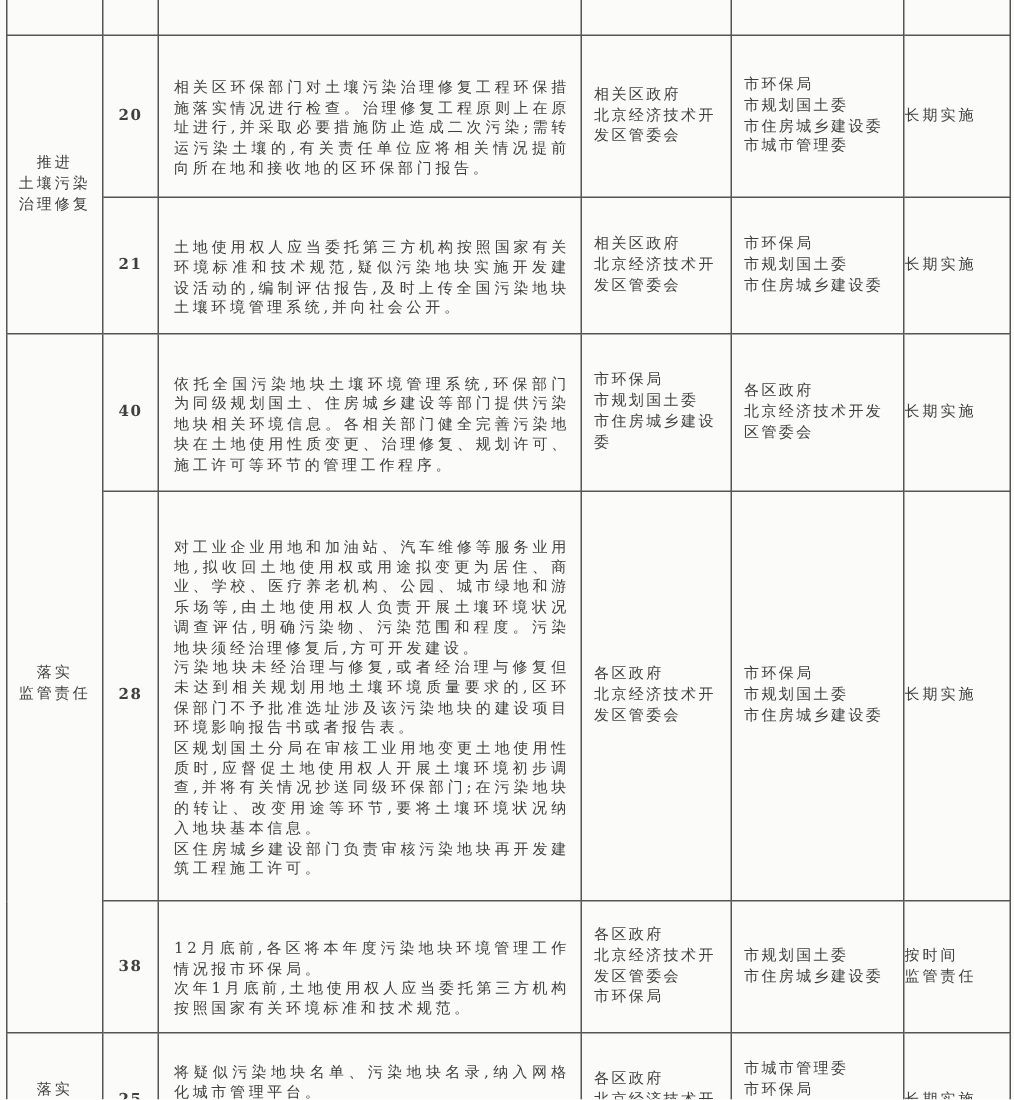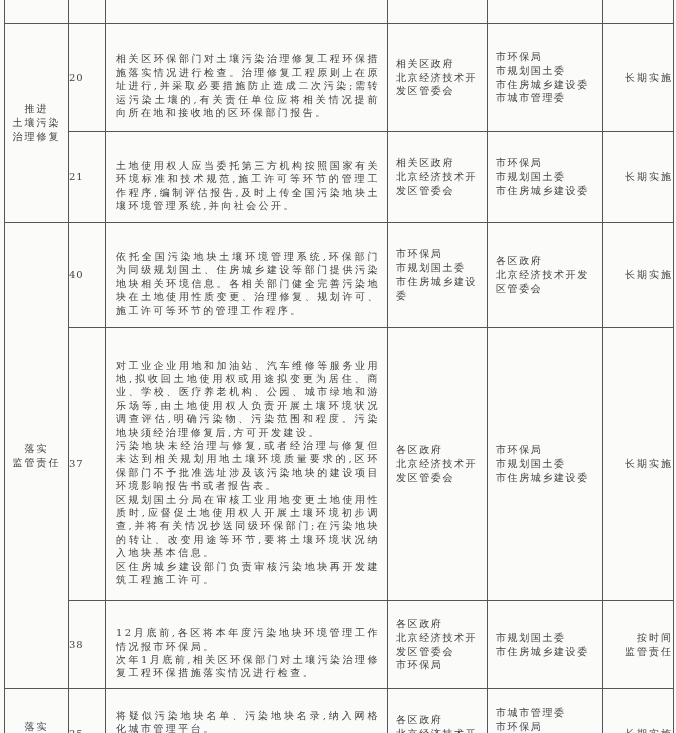--- a/index.html
+++ b/index.html
@@ -22,33 +22,33 @@
     padding:0;
   }
   tr.rt{height:5px}
   tr.r20{height:108px}
   tr.r21{height:91px}
   tr.r22{height:105px}
   tr.r23{height:273px}
   tr.r24{height:88px}
   tr.r25{height:57px}
   .c-cat{text-align:center;letter-spacing:2px;line-height:14px;}
-  .c-num{letter-spacing:1px;}
+  .c-num{text-align:center;letter-spacing:1px;font-weight:bold;}
   .c-measure{
     text-align:justify;
     padding:20px 7px 3px 10px;
     letter-spacing:2.45px;
   }
   .c-list{
     text-align:left;
     padding:2px 2px 2px 8px;
     letter-spacing:1.6px;
     line-height:13.8px;
   }
-  .c-sched{text-align:right;letter-spacing:2px;line-height:14px;}
+  .c-sched{text-align:left;letter-spacing:2px;line-height:14px;}
 </style>
 </head>
 <body>
 
 <div class="page">
   <table class="doc-table">
     <colgroup>
       <col style="width:64px">
         <col style="width:37px">
         <col style="width:282px">
@@ -76,21 +76,21 @@
 北京经济技术开发区管委会</td>
         <td class="c-list">市环保局
 市规划国土委
 市住房城乡建设委
 市城市管理委</td>
         <td class="c-sched">长期实施</td>
       </tr>
 
       <tr class="r21">
         <td class="c-num">21</td>
-        <td class="c-measure">土地使用权人应当委托第三方机构按照国家有关环境标准和技术规范,施工许可等环节的管理工作程序,编制评估报告,及时上传全国污染地块土壤环境管理系统,并向社会公开。</td>
+        <td class="c-measure">土地使用权人应当委托第三方机构按照国家有关环境标准和技术规范,疑似污染地块实施开发建设活动的,编制评估报告,及时上传全国污染地块土壤环境管理系统,并向社会公开。</td>
         <td class="c-list">相关区政府
 北京经济技术开发区管委会</td>
         <td class="c-list">市环保局
 市规划国土委
 市住房城乡建设委</td>
         <td class="c-sched">长期实施</td>
       </tr>
 
       <tr class="r22">
         <td class="c-cat" rowspan="3">落实
@@ -99,37 +99,37 @@
         <td class="c-measure">依托全国污染地块土壤环境管理系统,环保部门为同级规划国土、住房城乡建设等部门提供污染地块相关环境信息。各相关部门健全完善污染地块在土地使用性质变更、治理修复、规划许可、施工许可等环节的管理工作程序。</td>
         <td class="c-list">市环保局
 市规划国土委
 市住房城乡建设委</td>
         <td class="c-list">各区政府
 北京经济技术开发区管委会</td>
         <td class="c-sched">长期实施</td>
       </tr>
 
       <tr class="r23">
-        <td class="c-num">37</td>
+        <td class="c-num">28</td>
         <td class="c-measure">对工业企业用地和加油站、汽车维修等服务业用地,拟收回土地使用权或用途拟变更为居住、商业、学校、医疗养老机构、公园、城市绿地和游乐场等,由土地使用权人负责开展土壤环境状况调查评估,明确污染物、污染范围和程度。污染地块须经治理修复后,方可开发建设。
 污染地块未经治理与修复,或者经治理与修复但未达到相关规划用地土壤环境质量要求的,区环保部门不予批准选址涉及该污染地块的建设项目环境影响报告书或者报告表。
 区规划国土分局在审核工业用地变更土地使用性质时,应督促土地使用权人开展土壤环境初步调查,并将有关情况抄送同级环保部门;在污染地块的转让、改变用途等环节,要将土壤环境状况纳入地块基本信息。
 区住房城乡建设部门负责审核污染地块再开发建筑工程施工许可。</td>
         <td class="c-list">各区政府
 北京经济技术开发区管委会</td>
         <td class="c-list">市环保局
 市规划国土委
 市住房城乡建设委</td>
         <td class="c-sched">长期实施</td>
       </tr>
 
       <tr class="r24">
         <td class="c-num">38</td>
         <td class="c-measure">12月底前,各区将本年度污染地块环境管理工作情况报市环保局。
-次年1月底前,相关区环保部门对土壤污染治理修复工程环保措施落实情况进行检查。</td>
+次年1月底前,土地使用权人应当委托第三方机构按照国家有关环境标准和技术规范。</td>
         <td class="c-list">各区政府
 北京经济技术开发区管委会
 市环保局</td>
         <td class="c-list">市规划国土委
 市住房城乡建设委</td>
         <td class="c-sched">按时间
 监管责任</td>
       </tr>
 
       <tr class="r25">

